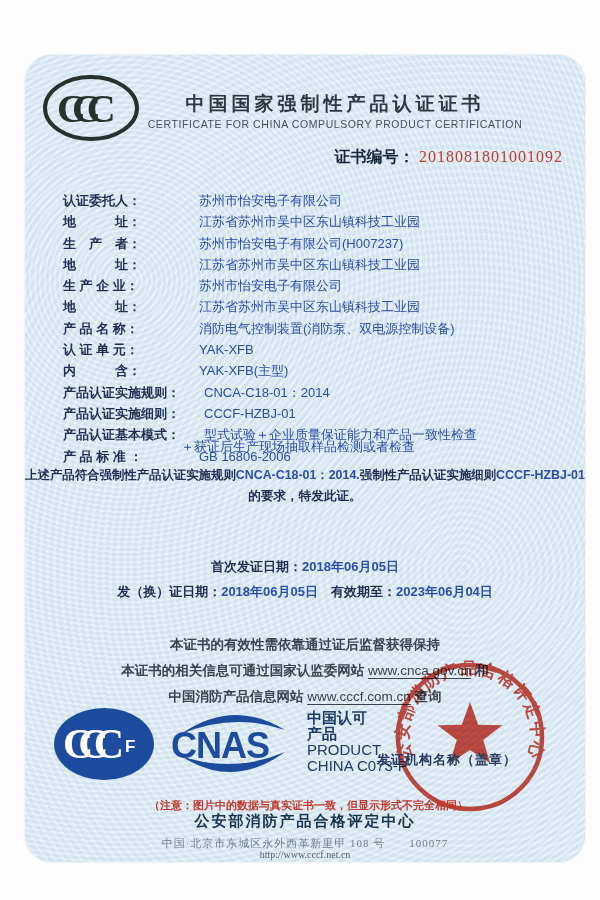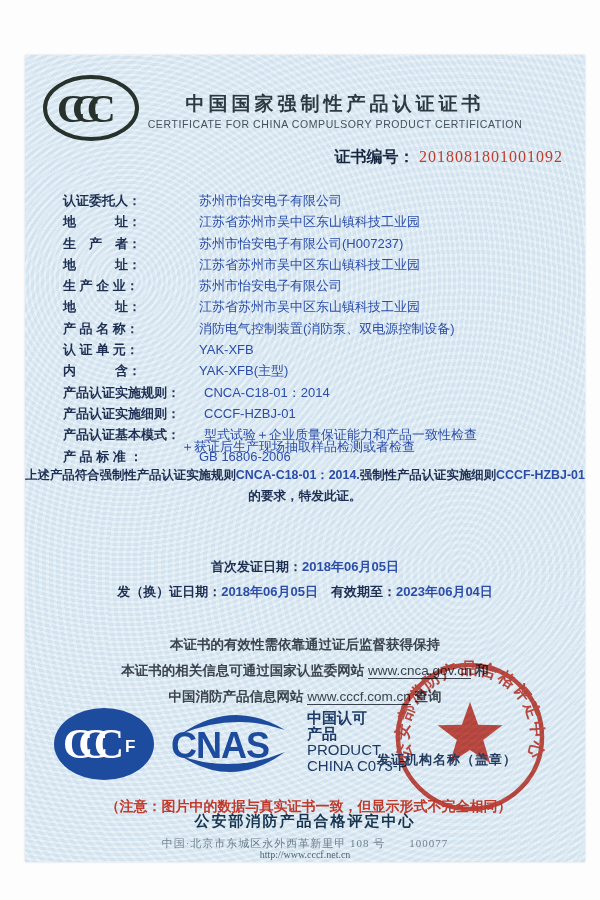--- a/index.html
+++ b/index.html
@@ -10,20 +10,21 @@
     position:relative;overflow:hidden;
   }
   .paper{
     position:absolute;left:25px;top:55px;width:560px;height:807px;
     background-color:#d9e8f2;
     background-image:
       repeating-radial-gradient(circle at 18% 28%, rgba(255,255,255,.28) 0 2px, rgba(178,205,228,.10) 2px 5px),
       repeating-radial-gradient(circle at 78% 64%, rgba(255,255,255,.22) 0 3px, rgba(178,205,228,.09) 3px 7px);
     box-shadow:0 0 2px rgba(120,150,170,.35);
     overflow:visible;
+    border-radius:27px;
   }
   
   .ccc-logo{position:absolute;left:16px;top:18px;}
   .cert-title{position:absolute;left:70px;right:10px;top:36px;text-align:center;
     font-family:"Liberation Serif","DejaVu Serif",serif;
     font-size:19px;font-weight:bold;color:#2b3a40;letter-spacing:4px;}
   .cert-subtitle{position:absolute;left:70px;right:10px;top:63px;text-align:center;
     font-size:10.5px;color:#41525c;letter-spacing:.6px;}
   .certno{position:absolute;right:22px;top:92px;font-size:16px;}
   .certno .lbl{color:#17263f;font-weight:bold;}
@@ -55,21 +56,21 @@
   .cccf-logo{position:absolute;left:26px;top:650px;}
   .cnas-logo{position:absolute;left:142px;top:645px;}
   .acc-text{position:absolute;left:282px;top:655px;font-size:15px;line-height:16px;color:#1d3a66;}
   .acc-text .cn{font-weight:bold;}
   
   .stamp{position:absolute;left:366px;top:603px;width:158px;height:158px;opacity:.88;mix-blend-mode:multiply;}
   .stamp-caption{position:absolute;left:352px;top:696px;width:200px;text-align:left;
     font-size:13px;font-weight:bold;color:#233a5e;letter-spacing:1px;
     font-family:"Liberation Serif","DejaVu Serif",serif;}
   
-  .red-note{position:absolute;left:0;right:0;top:743px;text-align:center;font-size:14px;
+  .red-note{position:absolute;left:0;right:0;top:743px;text-align:center;font-size:11px;
     color:#c0392b;font-weight:bold;padding-left:7px;}
   .footer-org{position:absolute;left:0;right:0;top:757px;text-align:center;font-size:15px;
     font-weight:bold;color:#17344e;letter-spacing:2px;
     font-family:"Liberation Serif","DejaVu Serif",serif;}
   .footer-addr{position:absolute;left:0;right:0;top:781px;text-align:center;font-size:11px;
     color:#6d7f8d;letter-spacing:1px;font-family:"Liberation Serif","DejaVu Serif",serif;}
   .footer-url{position:absolute;left:0;right:0;top:794px;text-align:center;font-size:10px;
     color:#4d6376;font-family:"Liberation Serif","DejaVu Serif",serif;}
 </style>
 </head>

